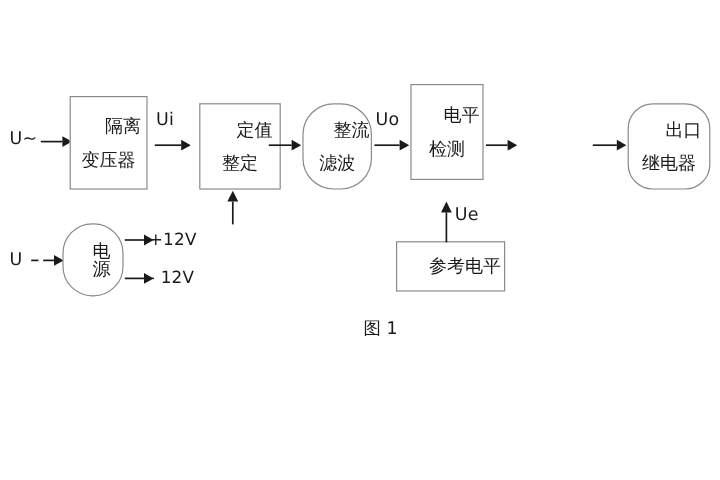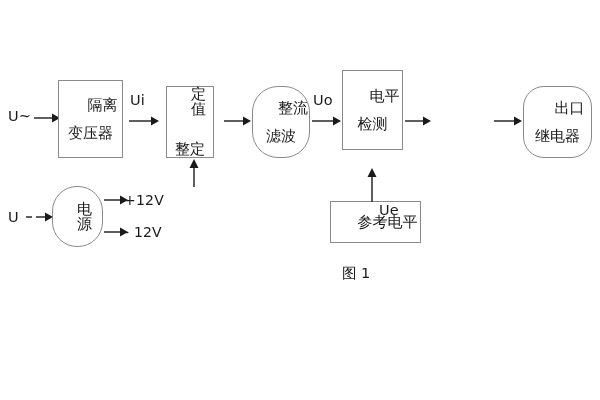--- a/index.html
+++ b/index.html
@@ -35,21 +35,20 @@
     color: #1a1a1a;
     font-size: 14.5px;
     white-space: nowrap;
     letter-spacing: 0.2px;
   }
   .caption {
     position: absolute;
     color: #1a1a1a;
     font-size: 14.5px;
     white-space: nowrap;
-    margin-left: 39px;
   }
   .arrow-h, .arrow-v, .dash-h {
     position: absolute;
   }
   svg { display: block; overflow: visible; }
 </style>
 </head>
 <body>
 
 <div id="canvas">
@@ -69,21 +68,21 @@
   </div>
 
   <div class="sig" style="left:130px; top:92px;">Ui</div>
   <div class="arrow-h" style="left:129px; top:115px;">
     <svg width="30" height="12" viewBox="0 0 30 12">
       <line x1="0" y1="6" x2="22" y2="6" stroke="#1a1a1a" stroke-width="1.4"></line>
       <polygon points="22,1.5 30,6 22,10.5" fill="#1a1a1a"></polygon>
     </svg>
   </div>
 
-  <div class="block" id="blk-setting-value" style="left: 166px; top: 86px; width: 48px; height: 72px; justify-content: space-between;">
+  <div class="block" id="blk-setting-value" style="left: 166px; top: 86px; width: 68px; height: 72px;">
     <span class="line1">定值</span>
     <span class="line2">整定</span>
   </div>
 
   <div class="arrow-h" style="left:224px; top:115px;">
     <svg width="27" height="12" viewBox="0 0 27 12">
       <line x1="0" y1="6" x2="19" y2="6" stroke="#1a1a1a" stroke-width="1.4"></line>
       <polygon points="19,1.5 27,6 19,10.5" fill="#1a1a1a"></polygon>
     </svg>
   </div>
@@ -167,17 +166,17 @@
   <div class="block single" id="blk-reference-level" style="left: 330px; top: 201px; width: 91px; height: 42px;">
     <span class="line1">参考电平</span>
   </div>
 
   <div class="arrow-v" style="left:366px; top:168px;">
     <svg width="12" height="34" viewBox="0 0 12 34">
       <line x1="6" y1="34" x2="6" y2="9" stroke="#1a1a1a" stroke-width="1.4"></line>
       <polygon points="1.5,9 6,0 10.5,9" fill="#1a1a1a"></polygon>
     </svg>
   </div>
-  <div class="sig" style="left:379px; top:171px;margin-top:31px;">Ue</div>
+  <div class="sig" style="left:379px; top:171px;">Ue</div>
 
   <div class="caption" style="left:303px; top:264px;">图 1</div>
 
 </div>
 
 </body></html>

